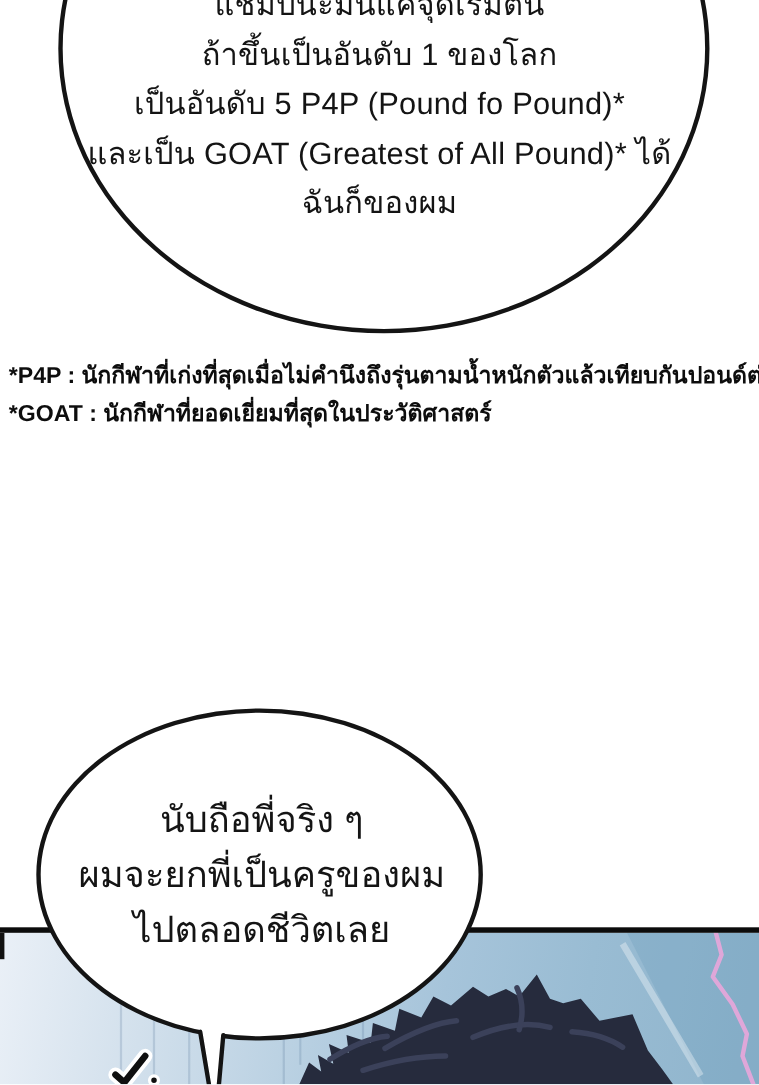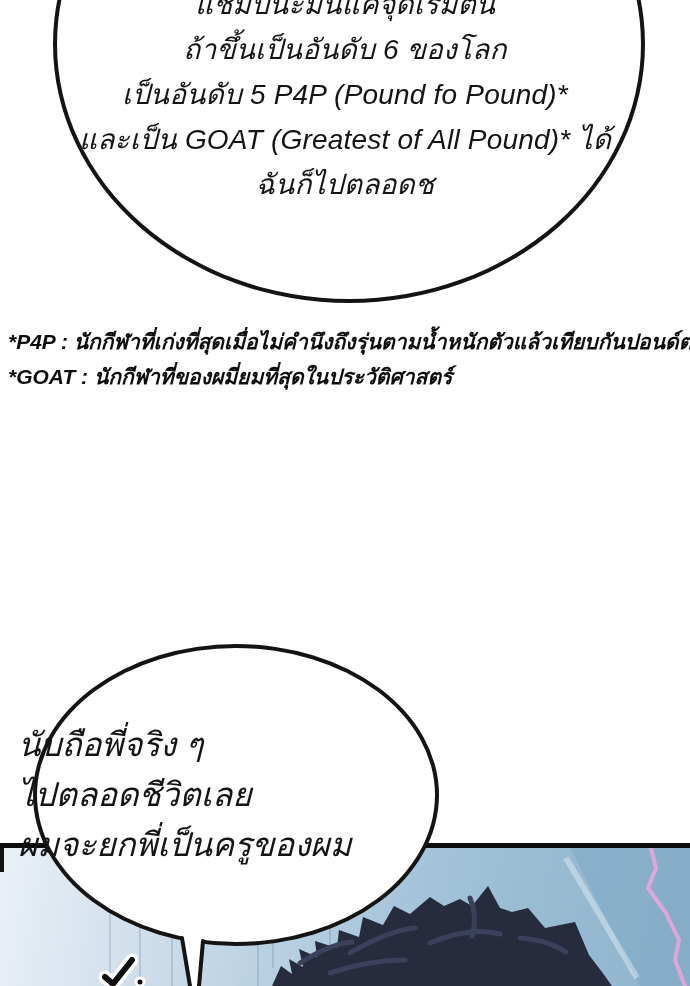--- a/index.html
+++ b/index.html
@@ -5,21 +5,20 @@
   * { margin: 0; padding: 0; box-sizing: border-box; }
   html, body { background: #ffffff; }
   #stage {
     position: relative;
     width: 690px;
     height: 986px;
     background: #ffffff;
     overflow: hidden;
     font-family: "Liberation Sans", "DejaVu Sans", sans-serif;
     color: #141414;
-    font-style: italic;
   }
 
   
   .bubble-top {
     position: absolute;
     left: 53px; top: -215px;
     width: 592px; height: 518px;
     background: #ffffff;
     border: 4px solid #141414;
     border-radius: 50%;
@@ -57,21 +56,21 @@
     width: 406px; height: 302px;
     background: #ffffff;
     border: 4px solid #141414;
     border-radius: 50%;
     z-index: 3;
   }
   .bubble-reply-text {
     position: absolute;
     left: 18px; top: 720px;
     width: 440px;
-    text-align: left;
+    text-align: center;
     font-size: 33px;
     line-height: 50px;
     white-space: nowrap;
     z-index: 5;
   }
   .bubble-tail {
     position: absolute;
     left: 170px; top: 925px;
     width: 46px; height: 61px;
     z-index: 4;
@@ -136,38 +135,38 @@
         <path d="M105 129 L113 136 L132 112" fill="none" stroke="#ffffff" stroke-width="13" stroke-linecap="round" stroke-linejoin="round"></path>
         <path d="M105 129 L113 136 L132 112" fill="none" stroke="#0f0f0f" stroke-width="6" stroke-linecap="round" stroke-linejoin="round"></path>
         <circle cx="140" cy="134" r="4" fill="#0f0f0f" stroke="#ffffff" stroke-width="3"></circle>
       </g>
     </svg>
   </div>
 
   <div class="bubble-top"></div>
   <div class="bubble-top-text">
     <div>แชมป์นะมันแค่จุดเริ่มต้น</div>
-    <div>ถ้าขึ้นเป็นอันดับ 6 ของโลก</div>
+    <div>ถ้าขึ้นเป็นอันดับ 1 ของโลก</div>
     <div>เป็นอันดับ 5 P4P (Pound fo Pound)*</div>
     <div>และเป็น GOAT (Greatest of All Pound)* ได้</div>
-    <div>ฉันก็ไปตลอดช</div>
+    <div>ฉันก็ของผม</div>
   </div>
 
   <div class="footnote">
     <div>*P4P : นักกีฬาที่เก่งที่สุดเมื่อไม่คำนึงถึงรุ่นตามน้ำหนักตัวแล้วเทียบกันปอนด์ต่อปอนด์</div>
-    <div>*GOAT : นักกีฬาที่ของผมี่ยมที่สุดในประวัติศาสตร์</div>
+    <div>*GOAT : นักกีฬาที่ยอดเยี่ยมที่สุดในประวัติศาสตร์</div>
   </div>
 
   <div class="bubble-reply"></div>
 
   <svg class="bubble-tail" width="46" height="61" viewBox="0 0 46 61">
     <polygon points="10,0 35,2 30,61 19,61" fill="#ffffff"></polygon>
     <line x1="12" y1="13" x2="20" y2="61" stroke="#141414" stroke-width="4" stroke-linecap="round"></line>
     <line x1="33" y1="16" x2="29" y2="61" stroke="#141414" stroke-width="4" stroke-linecap="round"></line>
   </svg>
 
   <div class="bubble-reply-text">
     <div>นับถือพี่จริง ๆ</div>
+    <div>ผมจะยกพี่เป็นครูของผม</div>
     <div>ไปตลอดชีวิตเลย</div>
-    <div>ผมจะยกพี่เป็นครูของผม</div>
   </div>
 
 </div>
 
 </body></html>

